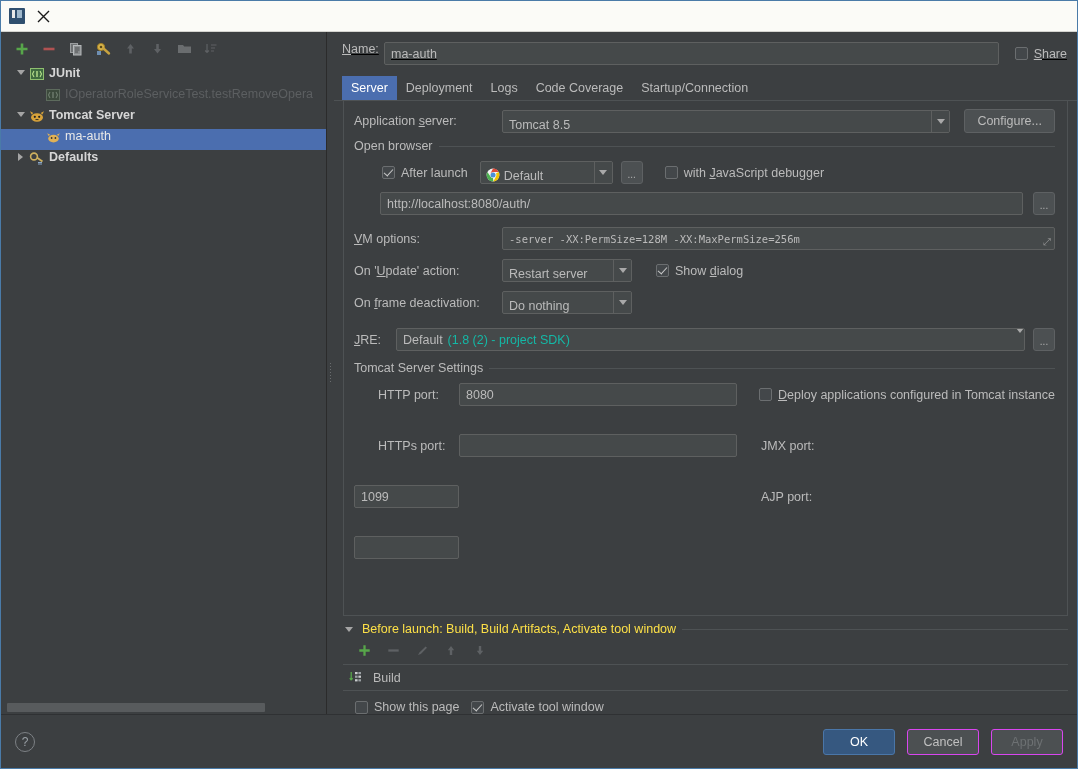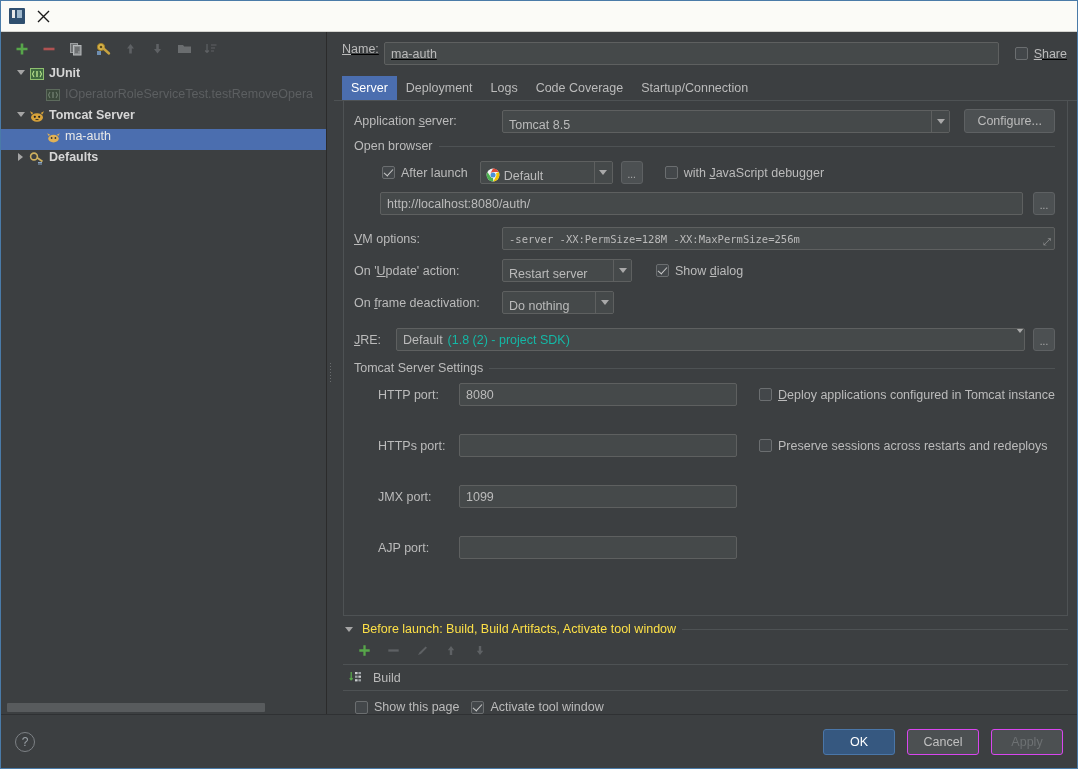--- a/index.html
+++ b/index.html
@@ -717,21 +717,21 @@
               </span>
           </div>
           <span class="cb-label" style="margin-left:24px;">
             <span class="cb checked"></span>
             <span>Show <span class="u">d</span>ialog</span>
           </span>
         </div>
 
         <div class="frow" style="margin-bottom:14px;">
           <span class="flabel" style="width:148px;">On <span class="u">f</span>rame deactivation:</span>
-          <div class="combo" style="width:112px;">
+          <div class="combo" style="width:130px;">
             <span class="combo-text">Do nothing</span>
             <span class="combo-arrow">
                 <span class="arrow-dn"></span>
               </span>
           </div>
         </div>
 
         <div class="frow" style="margin-bottom:10px;">
           <span class="flabel" style="width:42px;"><span class="u">J</span>RE:</span>
           <div class="jre-combo" style="flex:1 1 auto; min-width:0;">
@@ -752,24 +752,20 @@
 
             <span class="plabel">HTTP port:</span>
             <input class="text-input" type="text" value="8080" style="">
             <span class="cb-label" style="margin-left:22px;">
               <span class="cb"></span>
               <span><span class="u">D</span>eploy applications configured in Tomcat instance</span>
             </span>
 
             <span class="plabel">HTTPs port:</span>
             <input class="text-input" type="text" value="" style="">
-            <span class="cb-label" style="margin-left:22px;">
-              <span class="cb"></span>
-              <span>Preserve sessions across restarts and redeploys</span>
-            </span>
 
             <span class="plabel">JMX port:</span>
             <input class="text-input" type="text" value="1099" style="">
             <span></span>
 
             <span class="plabel">AJP port:</span>
             <input class="text-input" type="text" value="" style="">
             <span></span>
 
           </div>

